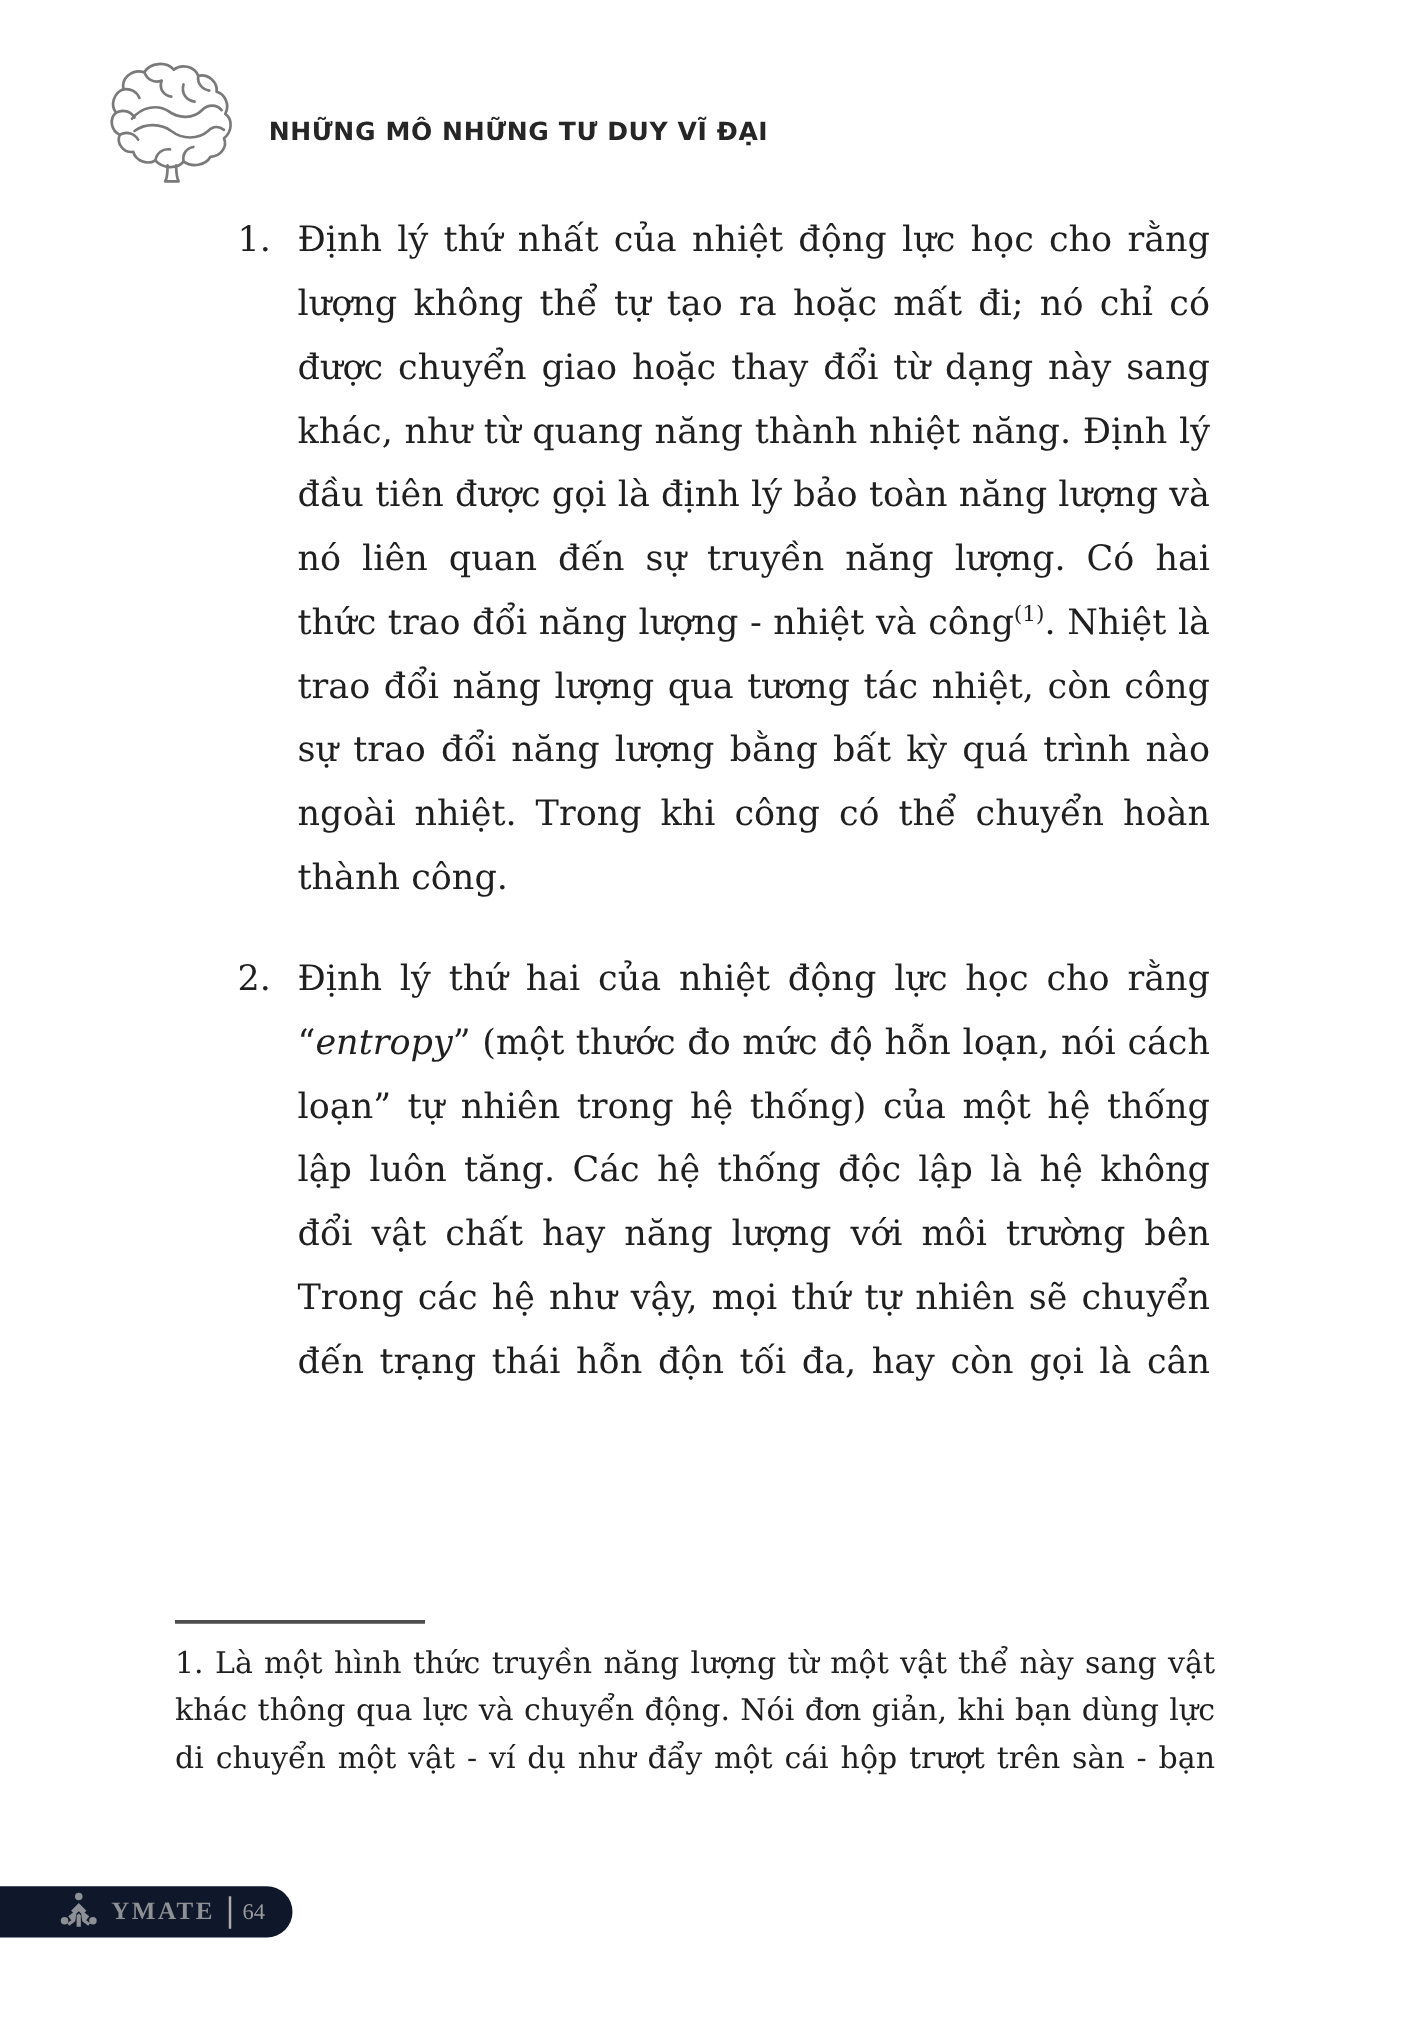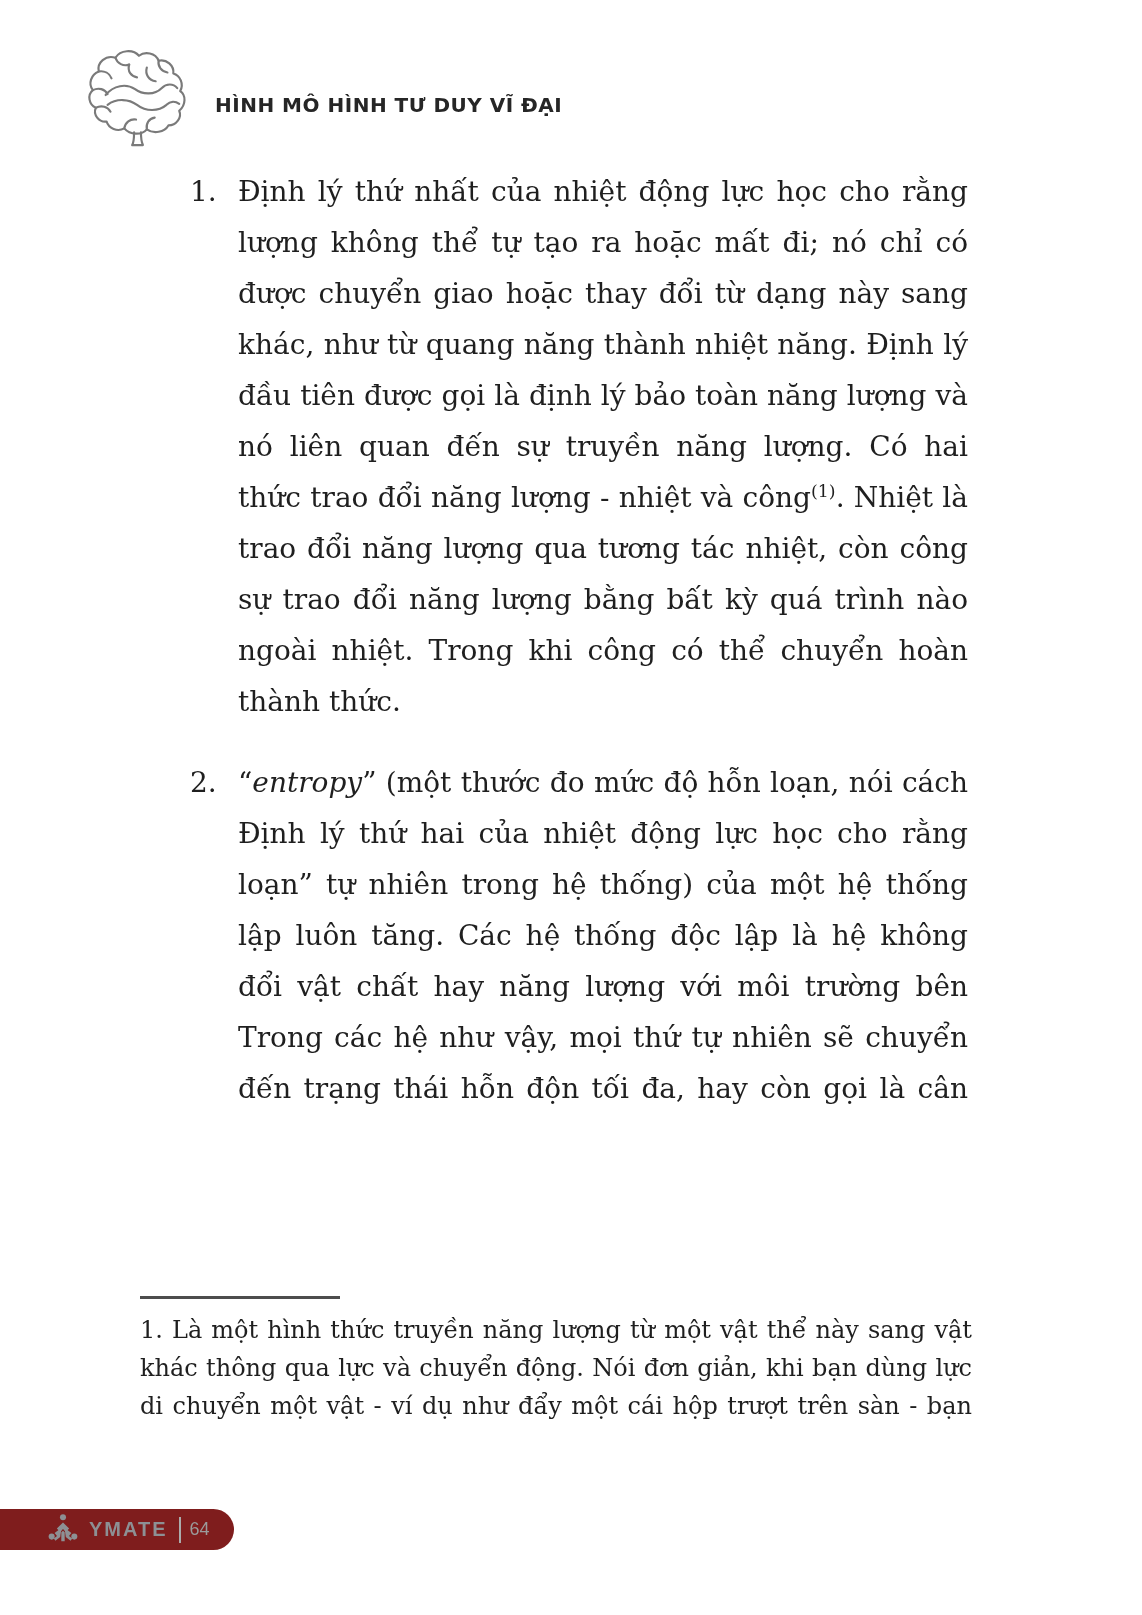--- a/index.html
+++ b/index.html
@@ -81,25 +81,25 @@
     height: 38px;
   }
 
   
   .footer-pill {
     position: absolute;
     left: 0;
     top: 1509px;
     width: 234px;
     height: 41px;
-    background: #7f1d1d;
+    background: #0f172a;
     border-radius: 0 21px 21px 0;
     display: flex;
     align-items: center;
-    font-family: Liberation Sans, sans-serif;
+    font-family: Liberation Serif, serif;
   }
   .footer-logo { width: 34px; height: 34px; margin-left: 46px; flex: 0 0 34px; }
   .footer-brand {
     font-weight: bold;
     font-size: 20px;
     letter-spacing: 2px;
     color: #8d9094;
     margin-left: 9px;
   }
   .footer-divider {
@@ -123,44 +123,44 @@
     <path d="M12,65 C18,62 24,64 27,69"></path>
     <path d="M46,21 C44,28 48,33 54,34"></path>
     <path d="M22,52 C30,42 43,40 52,46 C60,52 72,52 79,45 C84,40 91,40 95,45"></path>
     <path d="M24,62 C33,55 46,56 54,62 C63,69 76,69 84,62 C88,58 93,58 97,61"></path>
     <path d="M64,24 C62,31 66,37 73,38"></path>
     <path d="M76,17 C75,23 79,28 85,29"></path>
     <path d="M41,86 C42,80 47,76 53,77"></path>
     <path d="M64,87 C63,81 66,76 72,75"></path>
     <path d="M51,90 C51,96 51,100 49,103 L60,103 C58,99 58,95 58,90"></path>
   </svg>
-  <div class="page-title">HÌNH MÔ HÌNH TƯ DUY VĨ ĐẠI</div>
+  <div class="page-title">NHỮNG MÔ NHỮNG TƯ DUY VĨ ĐẠI</div>
 
   <div class="content">
       <div class="list-item">
         <div class="num">1.</div>
         <div class="lines">
           <div class="line">Định lý thứ nhất của nhiệt động lực học cho rằng năng</div>
           <div class="line">lượng không thể tự tạo ra hoặc mất đi; nó chỉ có thể</div>
           <div class="line">được chuyển giao hoặc thay đổi từ dạng này sang dạng</div>
           <div class="line">khác, như từ quang năng thành nhiệt năng. Định lý</div>
           <div class="line">đầu tiên được gọi là định lý bảo toàn năng lượng và</div>
           <div class="line">nó liên quan đến sự truyền năng lượng. Có hai hình</div>
           <div class="line">thức trao đổi năng lượng - nhiệt và công<sup>(1)</sup>. Nhiệt là sự</div>
           <div class="line">trao đổi năng lượng qua tương tác nhiệt, còn công là</div>
           <div class="line">sự trao đổi năng lượng bằng bất kỳ quá trình nào khác</div>
           <div class="line">ngoài nhiệt. Trong khi công có thể chuyển hoàn toàn</div>
-          <div class="line last">thành thức.</div>
+          <div class="line last">thành công.</div>
         </div>
       </div>
       <div class="list-item">
         <div class="num">2.</div>
         <div class="lines">
+          <div class="line">Định lý thứ hai của nhiệt động lực học cho rằng</div>
           <div class="line">“<i>entropy</i>” (một thước đo mức độ hỗn loạn, nói cách</div>
-          <div class="line">Định lý thứ hai của nhiệt động lực học cho rằng</div>
           <div class="line">loạn” tự nhiên trong hệ thống) của một hệ thống độc</div>
           <div class="line">lập luôn tăng. Các hệ thống độc lập là hệ không trao</div>
           <div class="line">đổi vật chất hay năng lượng với môi trường bên ngoài.</div>
           <div class="line">Trong các hệ như vậy, mọi thứ tự nhiên sẽ chuyển dần</div>
           <div class="line">đến trạng thái hỗn độn tối đa, hay còn gọi là cân bằng</div>
         </div>
       </div>
     </div>
 
   <div class="footnote">

